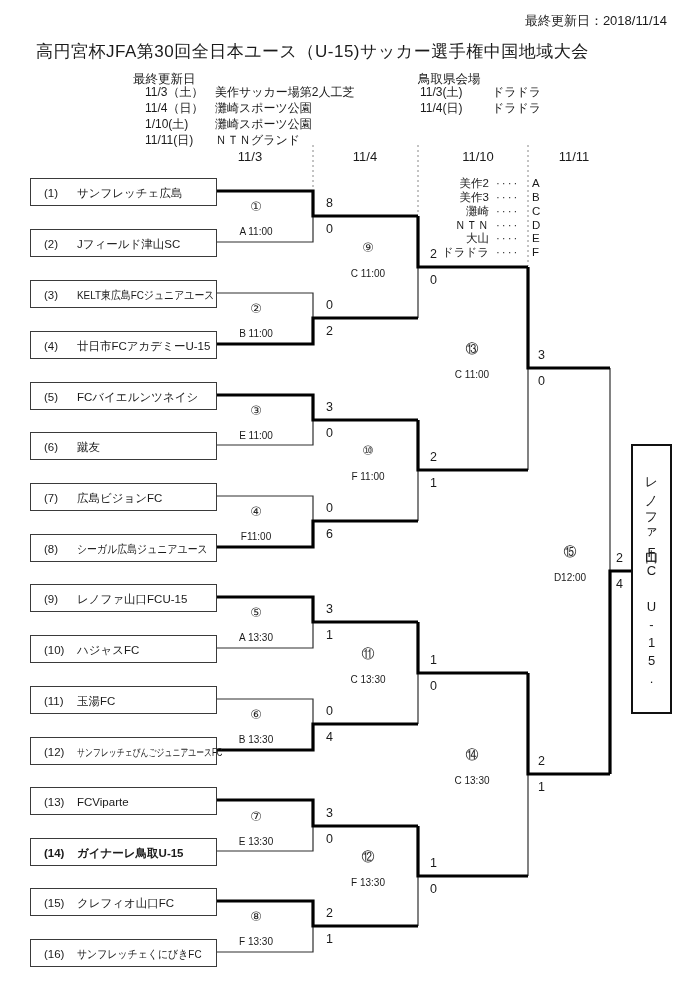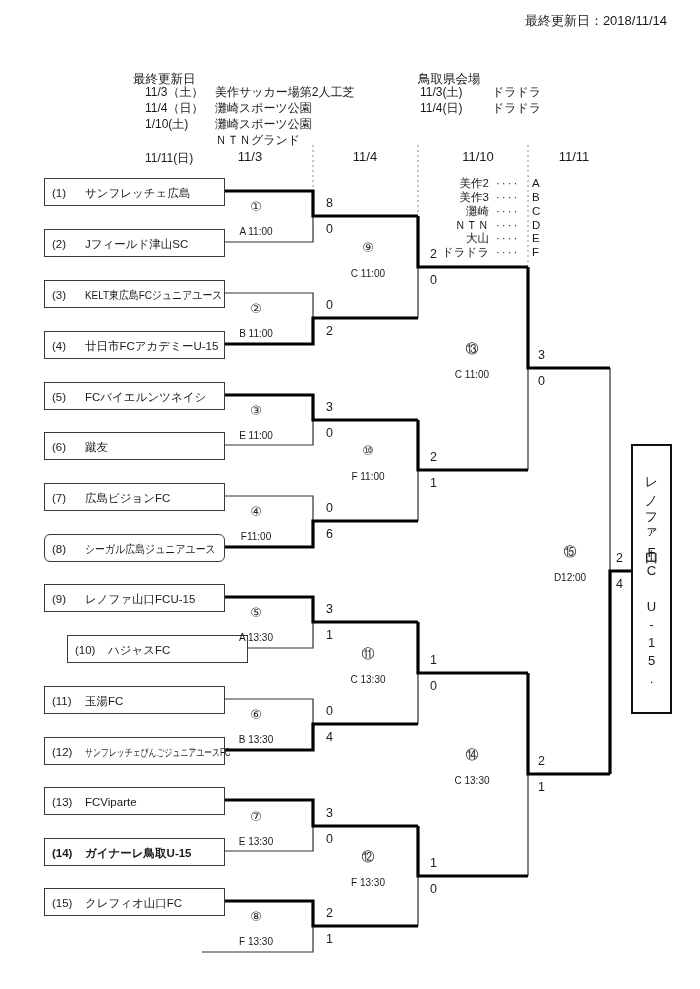--- a/index.html
+++ b/index.html
@@ -9,51 +9,52 @@
   .title{left:36px;top:40px;font-size:17px;letter-spacing:.5px;white-space:nowrap;}
   .updated{left:517px;top:12px;width:150px;font-size:13px;text-align:right;white-space:nowrap;}
   .venue-head{font-size:12.5px;white-space:nowrap;}
   .venue-date{font-size:12px;white-space:nowrap;}
   .venue-name{font-size:12px;white-space:nowrap;}
   .col-date{width:60px;text-align:center;font-size:13px;}
   .legend-row{height:13px;line-height:13px;font-size:11.5px;}
   .legend-name{position:absolute;left:0;width:69px;text-align:right;}
   .legend-dots{position:absolute;left:76px;width:34px;letter-spacing:2px;color:#333;}
   .legend-code{position:absolute;left:112px;width:16px;}
-  .team{position:absolute;left:44px;width:172px;height:26px;border:1.2px solid #3a3a3a;
-        background:#fff;line-height:25px;white-space:nowrap;padding-left:7px;box-sizing:content-box;}
+  .team{position:absolute;left:30px;width:172px;height:26px;border:1.2px solid #3a3a3a;
+        background:#fff;line-height:25px;white-space:nowrap;padding-left:13px;box-sizing:content-box;}
   .seed{display:inline-block;min-width:33px;font-size:11.5px;}
   .name{display:inline-block;font-size:11.5px;transform-origin:0 50%;}
   .c1 .name{transform:scaleX(.86);}
   .c2 .name{font-size:10.5px;transform:scaleX(.74);}
   .mlabel{position:absolute;width:100px;text-align:center;}
   .mnum{position:absolute;left:0;width:100px;height:16px;line-height:16px;font-size:13px;color:#2a2a2a;}
   .mslot{position:absolute;left:0;width:100px;height:16px;line-height:16px;font-size:10px;}
   .score{position:absolute;width:24px;height:18px;line-height:18px;font-size:12.5px;}
   .winner-box{position:absolute;left:631px;top:444px;width:37px;height:266px;border:2px solid #111;
         display:flex;align-items:center;justify-content:center;background:#fff;}
   .winner-text{writing-mode:vertical-rl;text-orientation:upright;font-size:13px;line-height:1;
         letter-spacing:3px;white-space:pre;}
   svg{position:absolute;left:0;top:0;}
 </style>
 </head>
 <body>
 
 <div class="page">
 
   <div class="abs updated">最終更新日：2018/11/14</div>
+  <div class="abs title">高円宮杯JFA第30回全日本ユース（U-15)サッカー選手権中国地域大会</div>
 
   <div class="abs venue-head" style="left:133px;top:71px;">最終更新日</div>
   <div class="abs venue-date" style="left:145px;top:84px;">11/3（土）</div>
   <div class="abs venue-name" style="left:215px;top:84px;">美作サッカー場第2人工芝</div>
   <div class="abs venue-date" style="left:145px;top:100px;">11/4（日）</div>
   <div class="abs venue-name" style="left:215px;top:100px;">灘崎スポーツ公園</div>
   <div class="abs venue-date" style="left:145px;top:116px;">1/10(土)</div>
   <div class="abs venue-name" style="left:215px;top:116px;">灘崎スポーツ公園</div>
-  <div class="abs venue-date" style="left:145px;top:132px;margin-top:18px;">11/11(日)</div>
+  <div class="abs venue-date" style="left:145px;top:132px;">11/11(日)</div>
   <div class="abs venue-name" style="left:215px;top:132px;">ＮＴＮグランド</div>
 
   <div class="abs venue-head" style="left:418px;top:71px;">鳥取県会場</div>
   <div class="abs venue-date" style="left:420px;top:84px;">11/3(土)</div>
   <div class="abs venue-name" style="left:492px;top:84px;">ドラドラ</div>
   <div class="abs venue-date" style="left:420px;top:100px;">11/4(日)</div>
   <div class="abs venue-name" style="left:492px;top:100px;">ドラドラ</div>
 
   <div class="abs col-date" style="left:220px;top:149px;">11/3</div>
   <div class="abs col-date" style="left:335px;top:149px;">11/4</div>
@@ -133,28 +134,29 @@
     </g>
   </svg>
 
   <div class="team" style="top:178px;"><span class="seed">(1)</span><span class="name">サンフレッチェ広島</span></div>
   <div class="team" style="top:229px;"><span class="seed">(2)</span><span class="name">Jフィールド津山SC</span></div>
   <div class="team c1" style="top:280px;"><span class="seed">(3)</span><span class="name">KELT東広島FCジュニアユース</span></div>
   <div class="team" style="top:331px;"><span class="seed">(4)</span><span class="name">廿日市FCアカデミーU-15</span></div>
   <div class="team" style="top:382px;"><span class="seed">(5)</span><span class="name">FCバイエルンツネイシ</span></div>
   <div class="team" style="top:432px;"><span class="seed">(6)</span><span class="name">蹴友</span></div>
   <div class="team" style="top:483px;"><span class="seed">(7)</span><span class="name">広島ビジョンFC</span></div>
-  <div class="team c1" style="top:534px;border-radius:6px;"><span class="seed">(8)</span><span class="name">シーガル広島ジュニアユース</span></div>
+  <div class="team c1" style="top:534px;"><span class="seed">(8)</span><span class="name">シーガル広島ジュニアユース</span></div>
   <div class="team" style="top:584px;"><span class="seed">(9)</span><span class="name">レノファ山口FCU-15</span></div>
-  <div class="team" style="top:635px;margin-left:23px;"><span class="seed">(10)</span><span class="name">ハジャスFC</span></div>
+  <div class="team" style="top:635px;"><span class="seed">(10)</span><span class="name">ハジャスFC</span></div>
   <div class="team" style="top:686px;"><span class="seed">(11)</span><span class="name">玉湯FC</span></div>
   <div class="team c2" style="top:737px;"><span class="seed">(12)</span><span class="name">サンフレッチェびんごジュニアユースFC</span></div>
   <div class="team" style="top:787px;"><span class="seed">(13)</span><span class="name">FCViparte</span></div>
   <div class="team" style="top:838px;font-weight:bold;"><span class="seed">(14)</span><span class="name">ガイナーレ鳥取U-15</span></div>
   <div class="team" style="top:888px;"><span class="seed">(15)</span><span class="name">クレフィオ山口FC</span></div>
+  <div class="team c1" style="top:939px;"><span class="seed">(16)</span><span class="name">サンフレッチェくにびきFC</span></div>
 
   <div class="mlabel" style="left:206px;top:0;">
     <div class="mnum" style="top:199px;">①</div>
     <div class="mslot" style="top:224px;">A 11:00</div>
     <div class="mnum" style="top:301px;">②</div>
     <div class="mslot" style="top:326px;">B 11:00</div>
     <div class="mnum" style="top:403px;">③</div>
     <div class="mslot" style="top:428px;">E 11:00</div>
     <div class="mnum" style="top:504px;">④</div>
     <div class="mslot" style="top:529px;">F11:00</div>

